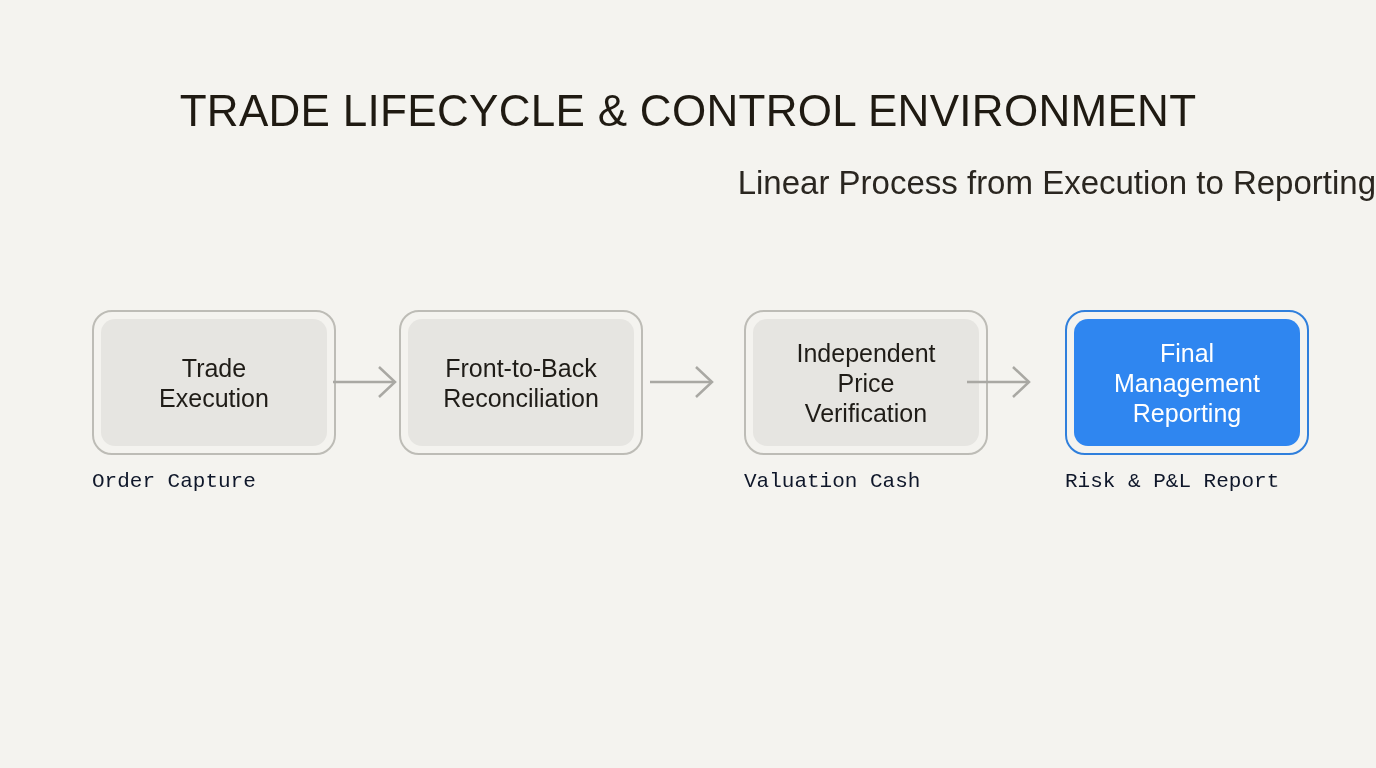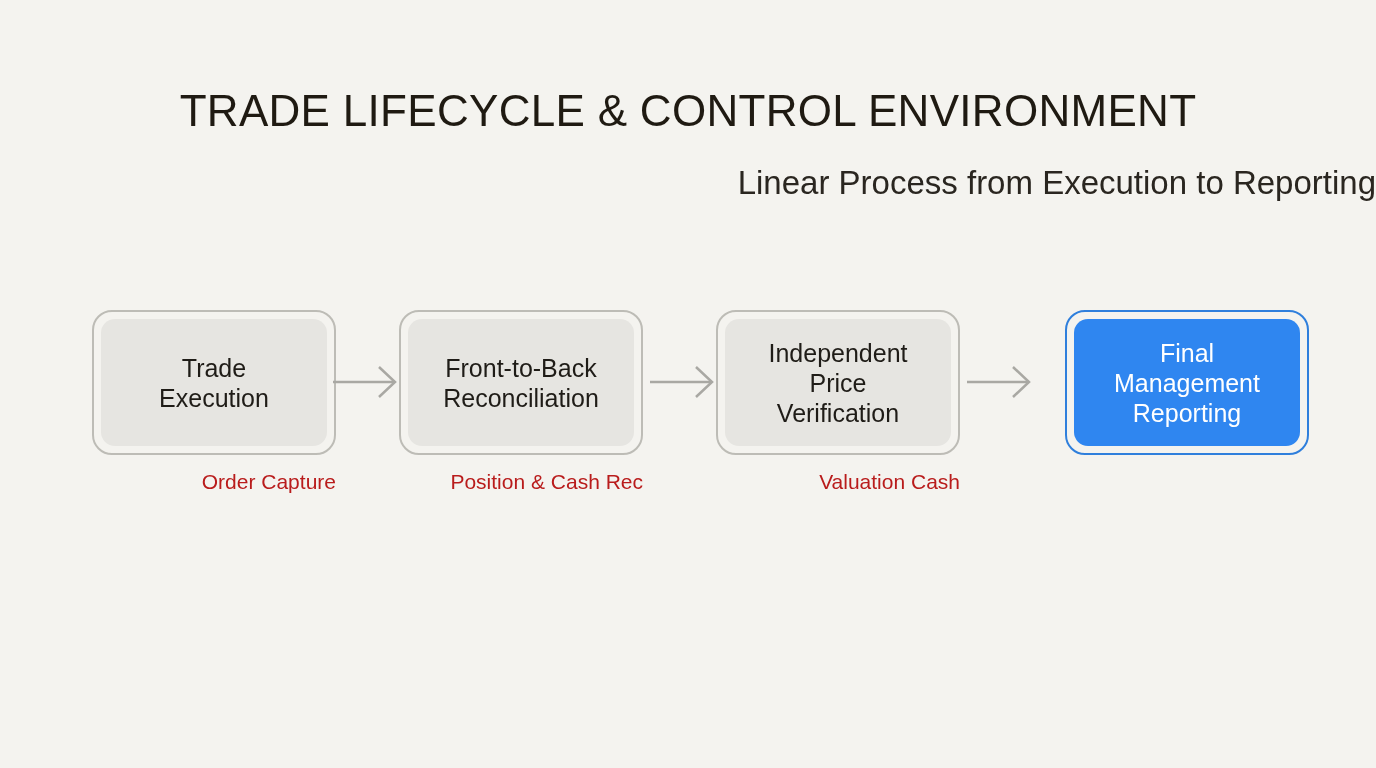--- a/index.html
+++ b/index.html
@@ -26,22 +26,22 @@
   .inner {
     box-sizing: border-box; width: 100%; height: 100%;
     border-radius: 14px; background: #e6e5e1;
     display: flex; align-items: center; justify-content: center;
     text-align: center; font-size: 25px; line-height: 30px; color: #1f1c17;
     white-space: pre-line;
   }
   .step.highlight .outer { border-color: #2f7fdc; background: #f4f3ef; }
   .step.highlight .inner { background: #2f86f0; color: #ffffff; }
   .caption {
-    position: absolute; top: 160px; left: 0; width: 244px; text-align: right;
-    font-size: 21px; color: #b91c1c; white-space: nowrap;
+    position: absolute; top: 160px; left: 0; width: 244px; text-align: left;
+    font-size: 21px; color: #0f172a; white-space: nowrap; font-family: Liberation Mono, monospace;
   }
   .arrow { position: absolute; top: 364px; width: 66px; height: 36px; }
 </style>
 </head>
 <body>
 
 <div class="title">TRADE LIFECYCLE &amp; CONTROL ENVIRONMENT</div>
 <div class="subtitle">Linear Process from Execution to Reporting</div>
 
 <div class="step" style="left:92px;">
@@ -55,41 +55,41 @@
 <svg class="arrow" style="left:333px;" viewBox="0 0 66 36">
   <line x1="0" y1="18" x2="62" y2="18" stroke="#a9a8a3" stroke-width="2.5"></line>
   <polyline points="46,3 62,18 46,33" fill="none" stroke="#a9a8a3" stroke-width="2.5"></polyline>
 </svg>
 
 <div class="step" style="left:399px;">
   <div class="outer">
     <div class="inner">Front-to-Back
 Reconciliation</div>
   </div>
-  <div class="caption">Position &amp; Cash Rec</div>
 </div>
 
 <svg class="arrow" style="left:650px;" viewBox="0 0 66 36">
   <line x1="0" y1="18" x2="62" y2="18" stroke="#a9a8a3" stroke-width="2.5"></line>
   <polyline points="46,3 62,18 46,33" fill="none" stroke="#a9a8a3" stroke-width="2.5"></polyline>
 </svg>
 
-<div class="step" style="left:716px;border-radius:27px;">
+<div class="step" style="left:744px;border-radius:27px;">
   <div class="outer">
     <div class="inner">Independent
 Price
 Verification</div>
   </div>
   <div class="caption">Valuation Cash</div>
 </div>
 
 <svg class="arrow" style="left:967px;" viewBox="0 0 66 36">
   <line x1="0" y1="18" x2="62" y2="18" stroke="#a9a8a3" stroke-width="2.5"></line>
   <polyline points="46,3 62,18 46,33" fill="none" stroke="#a9a8a3" stroke-width="2.5"></polyline>
 </svg>
 
 <div class="step highlight" style="left:1042px;margin-left:23px;">
   <div class="outer">
     <div class="inner">Final
 Management
 Reporting</div>
   </div>
+  <div class="caption">Risk &amp; P&amp;L Report</div>
 </div>
 
 </body></html>

